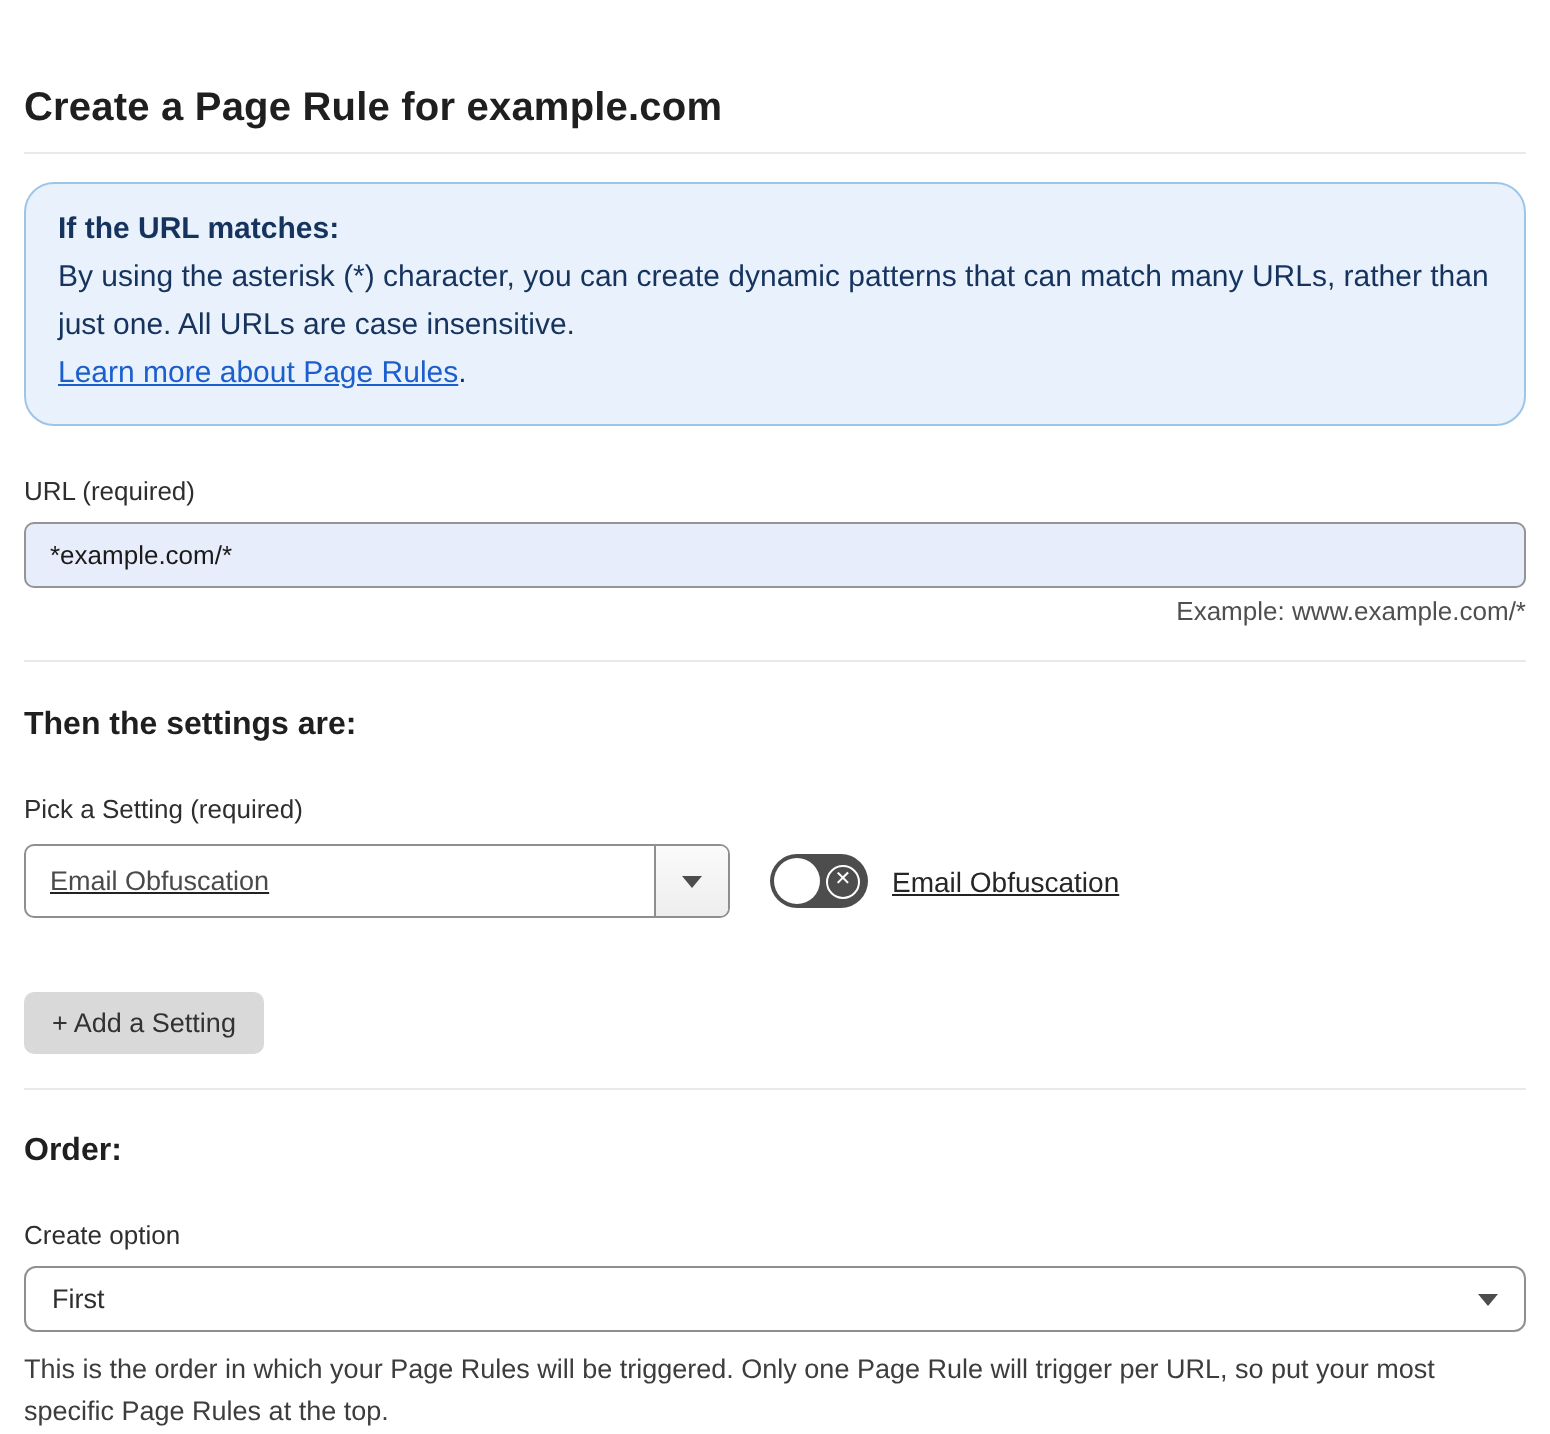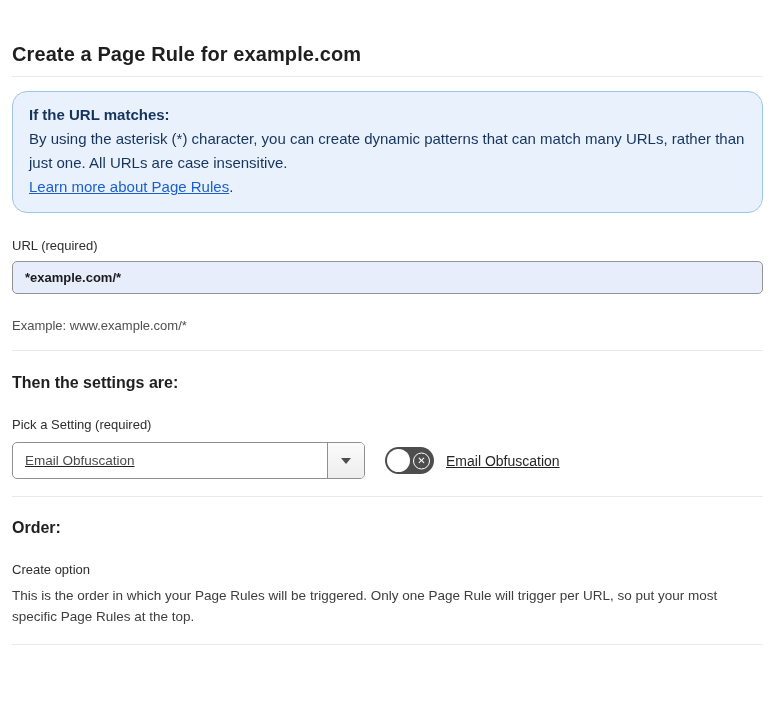--- a/index.html
+++ b/index.html
@@ -37,23 +37,23 @@
 
   
   .field-label { font-size: 13px; color: #2e2e2e; }
   .url-label { margin-top: 25px; }
   .url-input {
     margin-top: 8px; width: 751px; height: 33px;
     border: 1px solid #949494; border-radius: 5px;
     background: #e7edfb;
     padding: 0 12px; font-size: 13px; color: #1a1a1a;
     font-family: "Liberation Sans", sans-serif;
-    outline: none; display: block; font-weight: bold;
+    outline: none; display: block;
   }
-  .example-text { margin-top: 24px; font-size: 13px; color: #4f4f4f; }
+  .example-text { margin-top: 4px; font-size: 13px; color: #4f4f4f; text-align: right; }
   .divider.after-url { margin-top: 17px; }
 
   .section-heading { font-size: 16px; font-weight: 700; color: #1f1f1f; }
   .settings-heading { margin-top: 23px; }
   .picker-label { margin-top: 25px; }
 
   
   .picker-row { margin-top: 10px; display: flex; align-items: center; text-decoration: underline; }
   .setting-select {
     width: 353px; height: 37px;
@@ -150,27 +150,32 @@
     </div>
     <div class="toggle">
       <span class="knob"></span>
       <span class="x-ring">
           <span>✕</span>
         </span>
     </div>
     <div class="toggle-label">Email Obfuscation</div>
   </div>
 
+  <button class="add-setting-btn">+ Add a Setting</button>
 
   <hr class="divider after-settings">
 
   <div class="section-heading order-heading">Order:</div>
 
   <div class="field-label order-select-label">Create option</div>
 
+  <div class="order-select">
+    <span class="select-value">First</span>
+    <span class="caret-down"></span>
+  </div>
 
   <div class="order-help">This is the order in which your Page Rules will be triggered. Only one Page Rule will trigger per URL, so put your most specific Page Rules at the top.</div>
 
   <hr class="divider before-footer">
 
   
 
 </div>
 
 </body></html>

